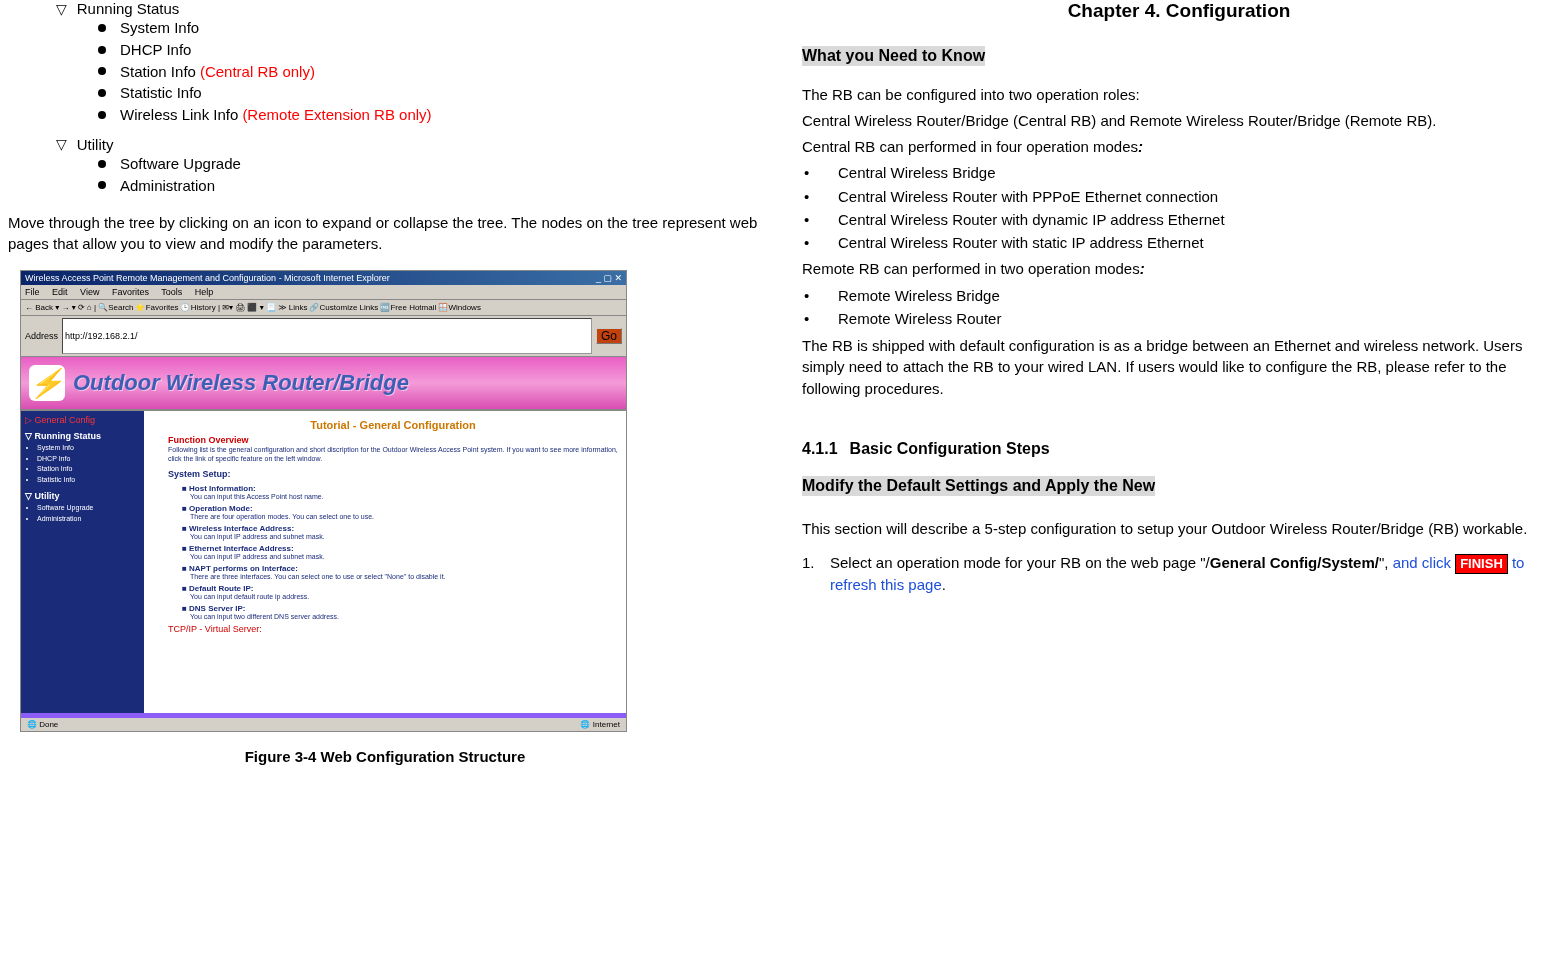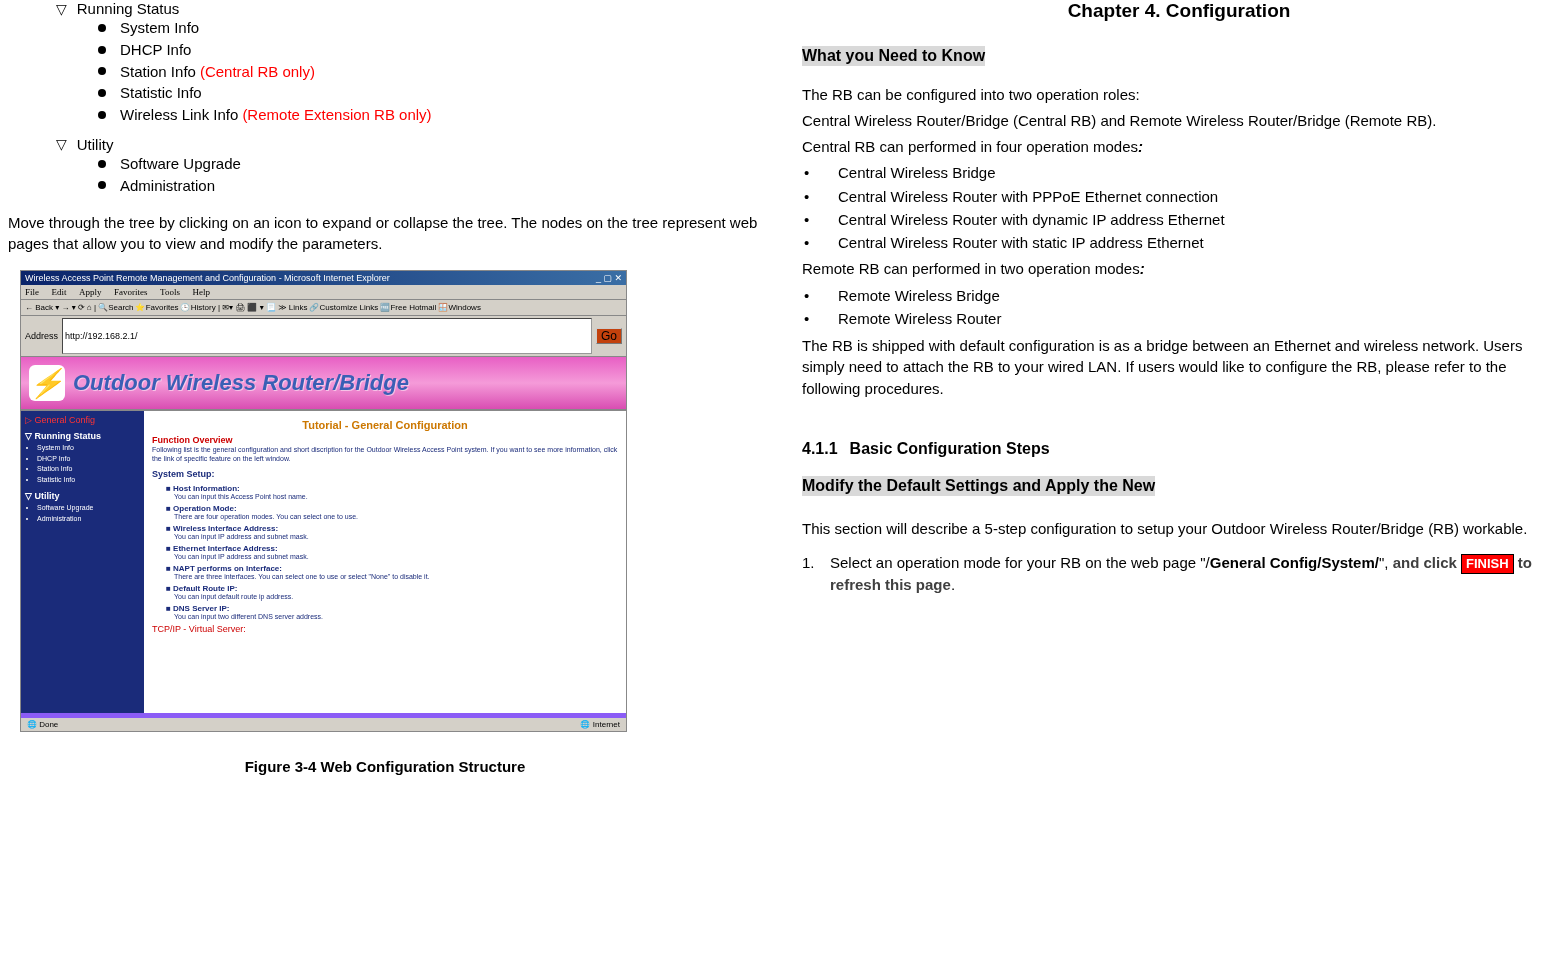--- a/index.html
+++ b/index.html
@@ -59,41 +59,41 @@
       margin-left: 4px;
     }
     .para {
       margin: 16px 0;
       line-height: 1.4;
     }
     .screenshot-box {
       border: 1px solid #888;
       width: 605px;
       height: 460px;
-      margin: 8px 0 26px 12px;
+      margin: 8px 0 16px 12px;
       background: #fff;
       font-size: 9px;
       overflow: hidden;
       position: relative;
     }
     .ie-titlebar {
       background: linear-gradient(to right, #0a246a, #3a6ea5);
       color: white;
       padding: 2px 4px;
       font-size: 9px;
       display: flex;
       justify-content: space-between;
     }
     .ie-menubar {
       background: #d4d0c8;
       padding: 2px 4px;
       font-size: 9px;
       border-bottom: 1px solid #888;
     }
-    .ie-menubar span { margin-right: 10px; font-family: Liberation Serif, serif; }
+    .ie-menubar span { margin-right: 10px; }
     .ie-toolbar {
       background: #d4d0c8;
       padding: 3px 4px;
       font-size: 8px;
       border-bottom: 1px solid #888;
     }
     .ie-address {
       background: #d4d0c8;
       padding: 2px 4px;
       display: flex;
@@ -139,20 +139,21 @@
     .banner-title {
       font-size: 22px;
       font-weight: bold;
       font-style: italic;
       color: #3a5fb5;
       text-shadow: 1px 1px 0 rgba(255,255,255,0.5);
     }
     .ie-content {
       display: flex;
       height: 330px;
+      gap: 16px;
     }
     .ie-sidebar {
       width: 115px;
       background: #1a2b7a;
       color: white;
       padding: 4px;
       font-size: 8px;
     }
     .ie-sidebar .gc { color: #ff3333; font-size: 9px; margin-bottom: 6px; }
     .ie-sidebar .sec { margin: 6px 0 2px 0; font-size: 9px; font-weight: bold; }
@@ -242,21 +243,21 @@
     }
     .h411-num { display: inline-block; margin-right: 12px; }
     .step {
       display: flex;
       margin-top: 12px;
       line-height: 1.4;
     }
     .step-num { width: 28px; flex-shrink: 0; }
     .step-body { flex: 1; }
     .path-bold { font-weight: bold; }
-    .red-text { color: #404040; font-weight: bold; }
+    .red-text { color: #1d4ed8; }
     .finish-btn {
       display: inline-block;
       background: #ff0000;
       color: white;
       font-weight: bold;
       padding: 0 4px;
       border: 1px solid #000;
       font-size: 13px;
       vertical-align: baseline;
       text-align: center;
@@ -321,21 +322,21 @@
     <div class="para">Move through the tree by clicking on an icon to expand or collapse the tree. The nodes on the tree represent web pages that allow you to view and modify the parameters.</div>
 
     <div class="screenshot-box">
       <div class="ie-titlebar">
         <span>Wireless Access Point Remote Management and Configuration - Microsoft Internet Explorer</span>
         <span>_ ▢ ✕</span>
       </div>
       <div class="ie-menubar">
         <span>File</span>
         <span>Edit</span>
-        <span>Apply</span>
+        <span>View</span>
         <span>Favorites</span>
         <span>Tools</span>
         <span>Help</span>
       </div>
       <div class="ie-toolbar">← Back ▾  →  ▾  ⟳  ⌂  | 🔍Search  ⭐Favorites  🕒History | ✉▾  🖨  ⬛  ▾  📃  ≫  Links  🔗Customize Links  🆓Free Hotmail  🪟Windows</div>
       <div class="ie-address">
         <span>Address</span>
         <input type="text" value="http://192.168.2.1/" style="">
         <span class="ie-go">Go</span>
       </div>

